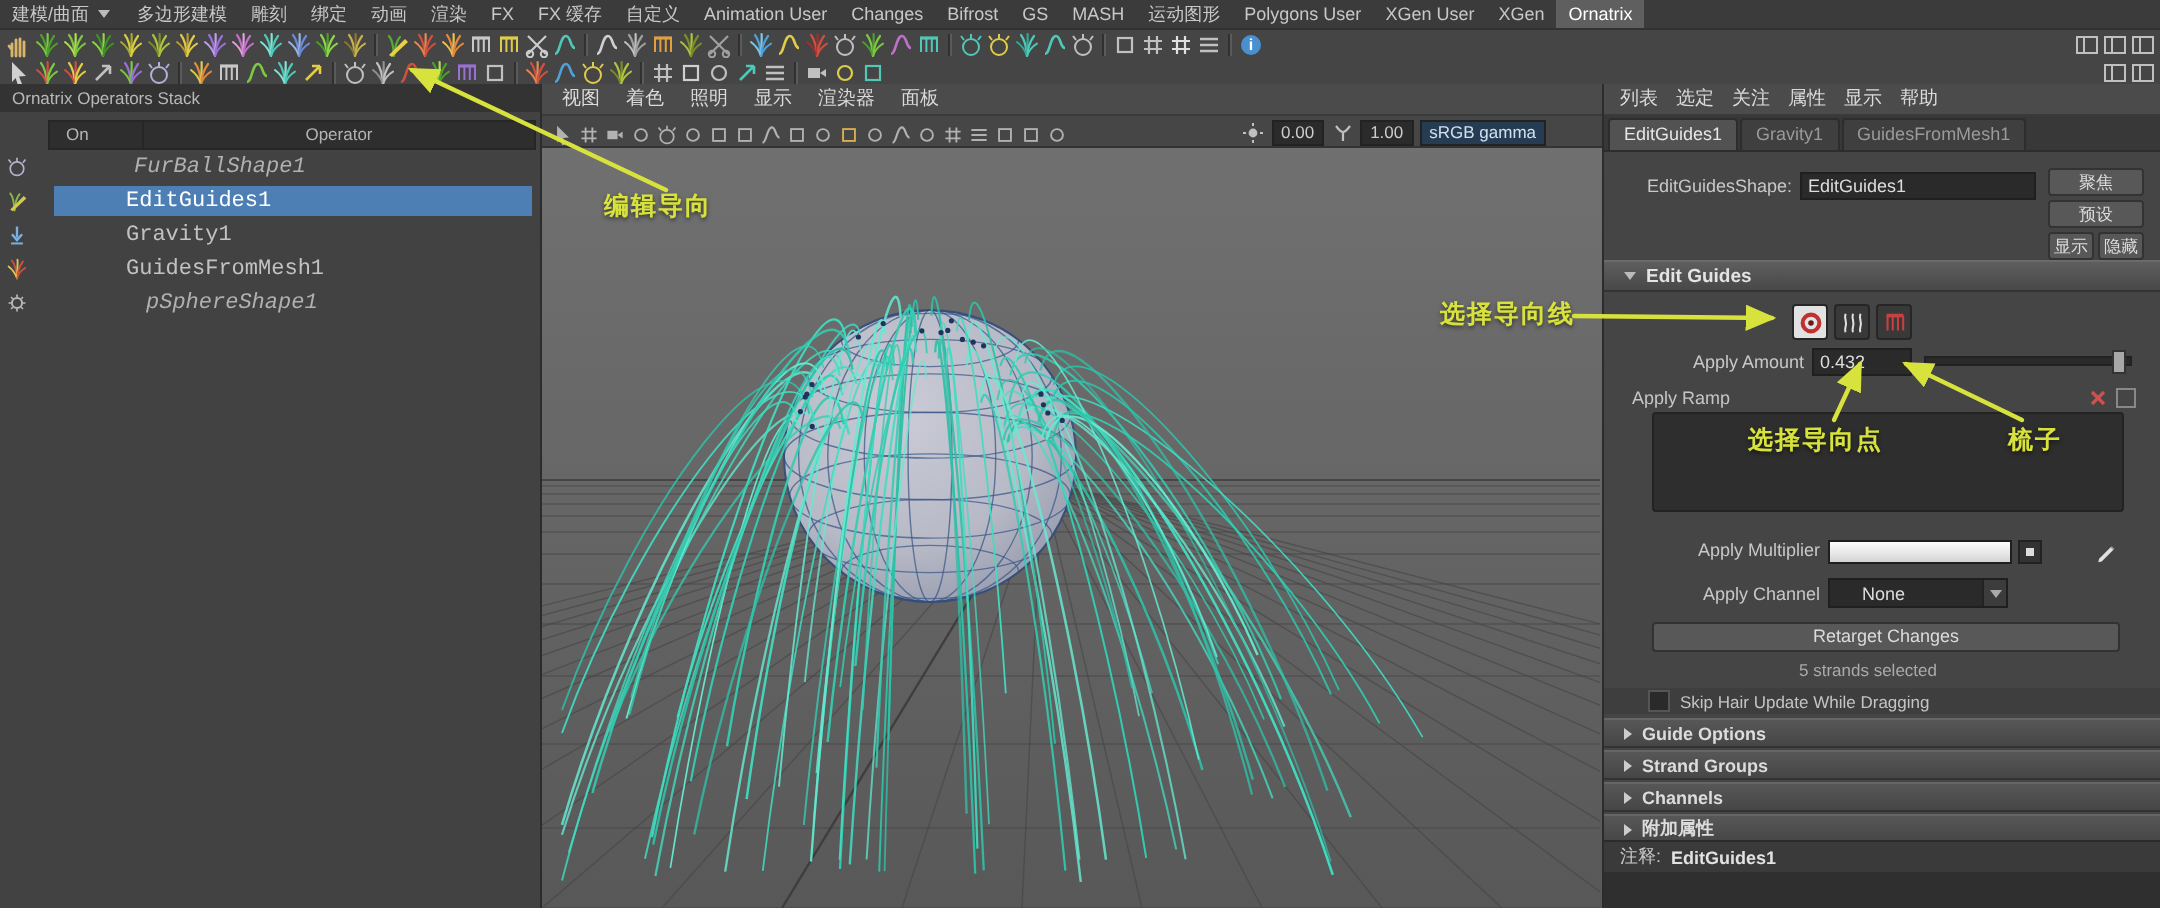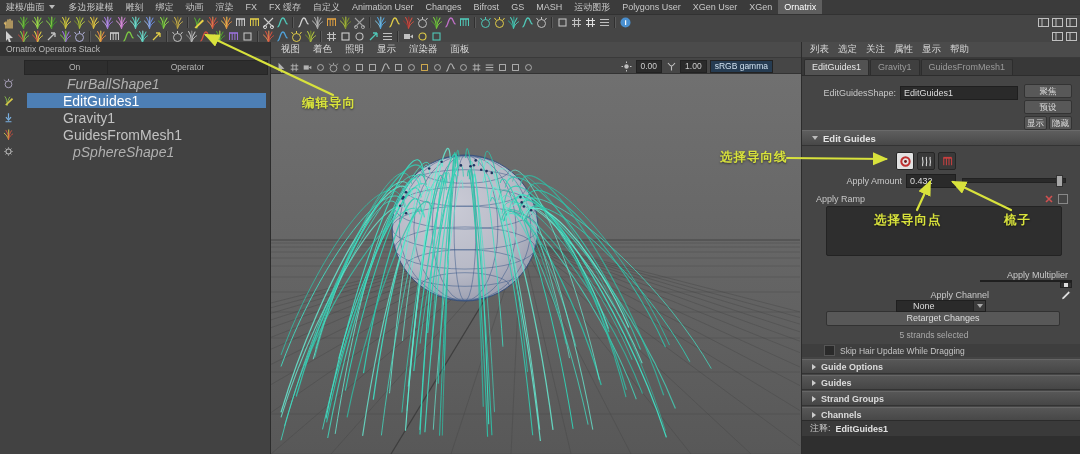--- a/index.html
+++ b/index.html
@@ -20,30 +20,30 @@
   .ticon{width:13px;height:13px;margin:0 0.5px;display:flex;align-items:center;justify-content:center;}
   .ticon svg{width:13px;height:13px;display:block;}
   .tdiv{width:1px;height:11px;background:#303030;box-shadow:1px 0 0 #5a5a5a;margin:0 3px;}
   .tspacer{flex:1;}
   
   .main{position:absolute;top:42px;left:0;right:0;bottom:0;display:flex;}
   
   .left-panel{width:270px;background:#424242;border-right:1px solid #2c2c2c;display:flex;flex-direction:column;}
   .lp-title{height:14px;line-height:14px;background:#333;color:#b8b8b8;font-size:8.5px;padding-left:6px;}
   .lp-tablehead{margin:4px 2px 0 24px;height:13px;display:flex;background:#2e2e2e;border:1px solid #262626;
-                color:#b4b4b4;font-size:8.5px;line-height:13px;padding-left:36px;}
+                color:#b4b4b4;font-size:8.5px;line-height:13px;}
   .lp-oncol{width:38px;padding-left:8px;border-right:1px solid #262626;}
   .lp-opcol{flex:1;text-align:center;}
   #lp-rows{flex:1;margin:0 2px 0 0;}
   .lp-row{height:17px;display:flex;align-items:center;}
   .lp-gutter{width:24px;display:flex;align-items:center;padding-left:3px;}
   .lp-gutter svg{width:11px;height:11px;}
   .lp-labelwrap{flex:1;height:15px;display:flex;align-items:center;margin-right:2px;}
   .lp-row.sel .lp-labelwrap{background:#4d7fb5;}
-  .lp-label{font-size:14px;color:#c2c2c2;}
+  .lp-label{font-size:11px;color:#c2c2c2;font-family:Liberation Mono, monospace;}
   .lp-row.sel .lp-label{color:#fff;}
   .lp-label.ital{font-style:italic;color:#b0b0b0;}
   
   .viewport{width:530px;display:flex;flex-direction:column;border-right:1px solid #2c2c2c;background:#474747;}
   .vp-menu{height:15px;display:flex;align-items:center;gap:13px;padding-left:10px;background:#4b4b4b;
            font-size:9.5px;color:#dadada;border-bottom:1px solid #3a3a3a;}
   .vp-strip{height:15px;display:flex;align-items:flex-end;background:#464646;border-bottom:1px solid #333;
             padding:0 4px;}
   #vp-icons{display:flex;align-items:center;gap:1px;}
   .vicon{width:12px;height:12px;display:flex;align-items:center;justify-content:center;}
@@ -81,27 +81,27 @@
   .tool-btn svg{width:13px;height:13px;}
   .amount-row{display:flex;align-items:center;margin:4px 8px 0 8px;height:13px;}
   .amount-row .f-label{width:92px;}
   .val-field{width:42px;height:12px;background:#2a2a2a;border:1px solid #1f1f1f;color:#ddd;
              padding:0 3px;line-height:12px;}
   .slider{flex:1;height:3px;background:#2a2a2a;border:1px solid #222;position:relative;margin:0 6px;}
   .slider .hnd{position:absolute;right:2px;top:-4px;width:5px;height:10px;background:#a8a8a8;border:1px solid #333;}
   .ramp-label-row{display:flex;align-items:center;margin:6px 12px 0 14px;height:11px;}
   .ramp-box{margin:2px 18px 0 24px;height:48px;background:#2e2e2e;border:1px solid #232323;border-radius:2px;}
   .minibox{width:8px;height:8px;border:1px solid #888;margin-left:4px;}
-  .mult-row{display:flex;align-items:flex-end;margin:14px 8px 3px 8px;height:12px;flex-direction:column;}
+  .mult-row{display:flex;align-items:flex-start;margin:14px 8px 3px 8px;height:12px;}
   .mult-row .f-label{width:100px;}
   .whitebar{width:90px;height:10px;background:linear-gradient(180deg,#ffffff,#d4d4d4);border:1px solid #1f1f1f;}
   .sbtn{width:10px;height:10px;background:#333;border:1px solid #222;margin-left:3px;display:flex;align-items:center;justify-content:center;}
   .sbtn i{display:block;width:4px;height:4px;background:#ddd;}
   .pen{margin-left:26px;display:flex;}
-  .chan-row{display:flex;align-items:center;margin:8px 8px 0 8px;height:13px;flex-direction:column;}
+  .chan-row{display:flex;align-items:center;margin:8px 8px 0 8px;height:13px;}
   .chan-row .f-label{width:100px;}
   .dropdown{width:88px;height:13px;background:#2a2a2a;border:1px solid #1f1f1f;display:flex;align-items:center;}
   .dropdown .dval{flex:1;padding-left:16px;color:#ddd;}
   .dropdown .dchev{width:11px;height:100%;background:#3c3c3c;display:flex;align-items:center;justify-content:center;border-left:1px solid #222;}
   .retarget{margin:8px 20px 0 24px;height:13px;background:#585858;border:1px solid #323232;border-radius:2px;
             text-align:center;line-height:13px;color:#dcdcdc;}
   .status{margin-top:4px;margin-right:14px;text-align:center;color:#aaa;font-size:8.5px;}
   .skiprow{margin-top:4px;height:13px;background:#3e3e3e;display:flex;align-items:center;gap:5px;
            padding-left:22px;color:#c4c4c4;font-size:8.5px;}
   .cbx{width:9px;height:9px;background:#2a2a2a;border:1px solid #555;}
@@ -1240,24 +1240,20 @@
           <span>Skip Hair Update While Dragging</span>
         </div>
 
         <div id="rp-secs">
             <div class="rp-sec">
               <span class="tri-right"></span>
               <span>Guide Options</span>
             </div>
             <div class="rp-sec">
               <span class="tri-right"></span>
-              <span>Guides</span>
-            </div>
-            <div class="rp-sec">
-              <span class="tri-right"></span>
               <span>Strand Groups</span>
             </div>
             <div class="rp-sec">
               <span class="tri-right"></span>
               <span>Channels</span>
             </div>
             <div class="rp-sec">
               <span class="tri-right"></span>
               <span>附加属性</span>
             </div>

